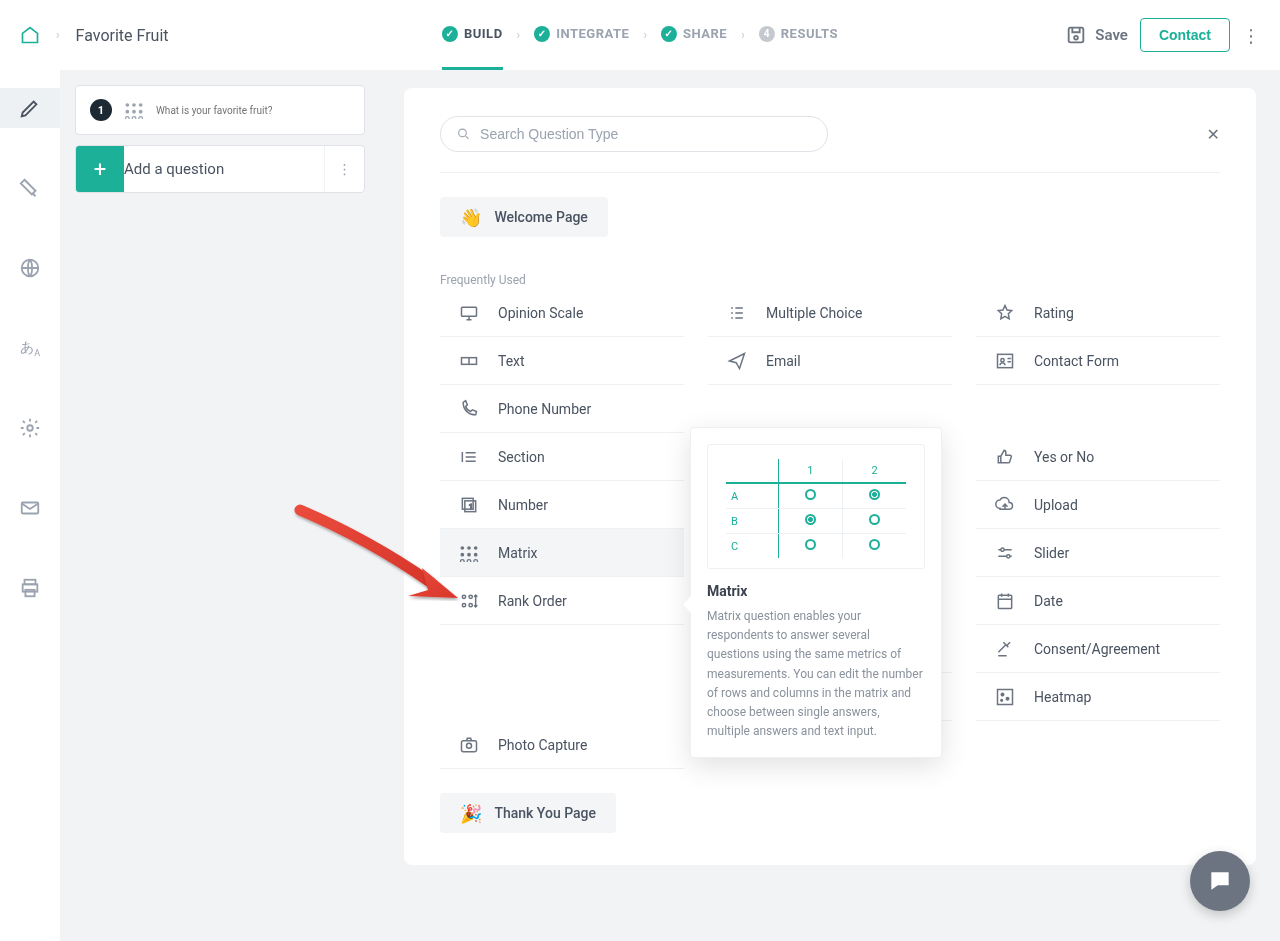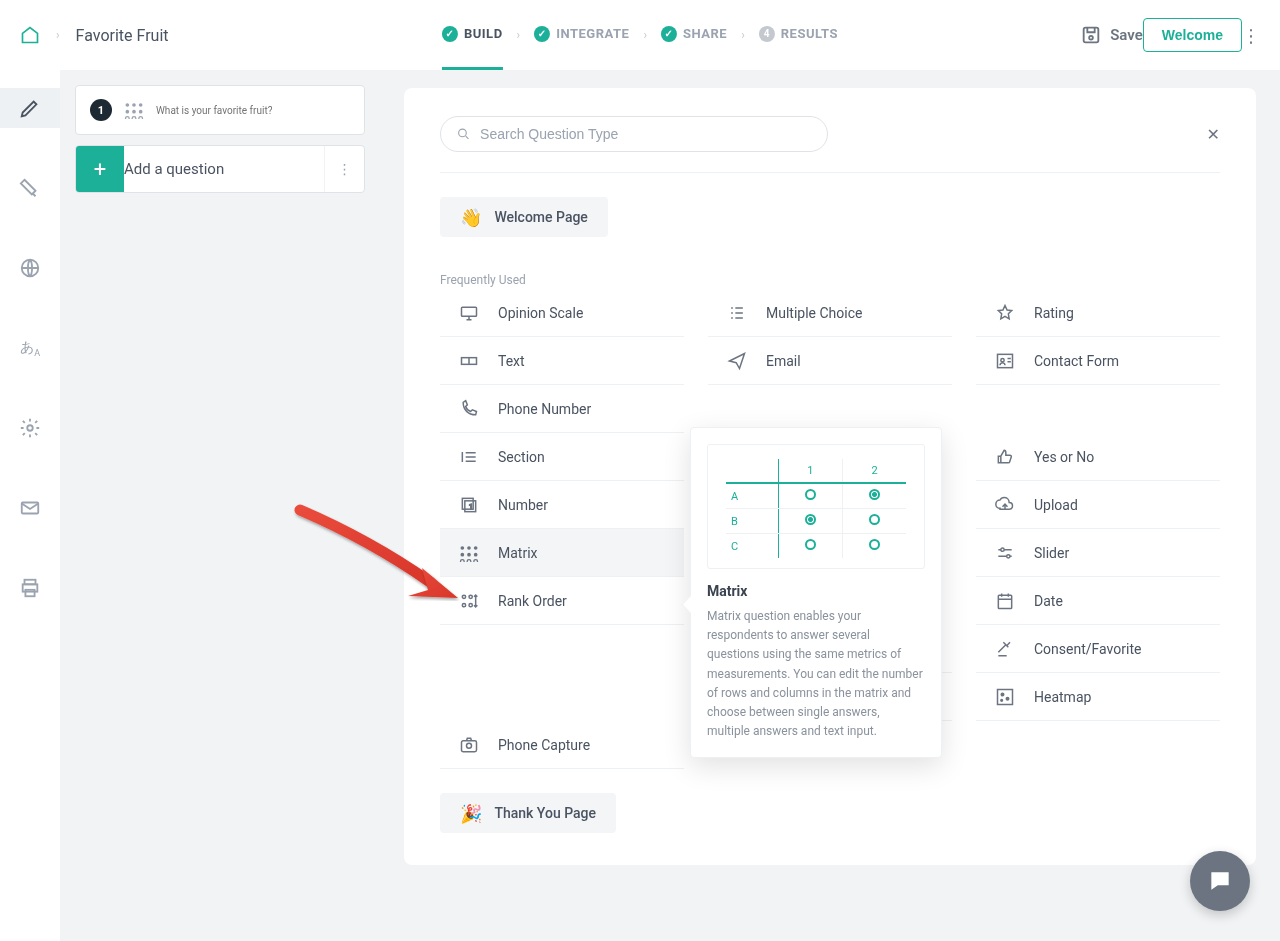--- a/index.html
+++ b/index.html
@@ -7,21 +7,21 @@
   
   .header{background:#fff;height:70px;display:flex;align-items:center;padding:0 20px;gap:16px;position:relative;}
   .home-icon{color:#1cb099;width:20px;height:20px;}
   .chevron{color:#c4c9d0;font-size:12px;}
   .survey-title{font-size:16px;color:#4a5361;font-weight:400;}
   .tabs-center{position:absolute;left:50%;transform:translateX(-50%);display:flex;align-items:center;gap:14px;height:70px;}
   .tab-item{display:flex;align-items:center;gap:6px;font-weight:700;font-size:13px;letter-spacing:0.5px;color:#9aa3af;cursor:pointer;height:70px;border-bottom:3px solid transparent;}
   .tab-item.active{color:#4a5361;border-bottom-color:#1cb099;}
   .tab-check{width:16px;height:16px;background:#1cb099;border-radius:50%;display:flex;align-items:center;justify-content:center;color:#fff;font-size:10px;}
   .tab-num{width:16px;height:16px;background:#c4c9d0;border-radius:50%;display:flex;align-items:center;justify-content:center;color:#fff;font-size:10px;font-weight:700;}
-  .header-right{margin-left:auto;display:flex;align-items:center;gap:0;}
+  .header-right{margin-left:auto;display:flex;align-items:center;gap:12px;}
   .save-btn{display:flex;align-items:center;gap:8px;color:#6b7480;font-weight:600;font-size:15px;cursor:pointer;}
   .preview-btn{border:1px solid #1cb099;color:#1cb099;padding:8px 18px;border-radius:4px;font-weight:600;font-size:14px;cursor:pointer;background:#fff;}
   .kebab{color:#6b7480;cursor:pointer;font-size:18px;}
   
   .icon-rail{position:absolute;left:0;top:70px;width:60px;background:#fff;height:871px;display:flex;flex-direction:column;align-items:center;padding-top:18px;gap:40px;}
   .icon-rail .rail-item{width:60px;height:40px;display:flex;align-items:center;justify-content:center;color:#9aa3af;cursor:pointer;}
   .icon-rail .rail-item.active{background:#eef1f3;color:#4a5361;}
   
   .qlist{position:absolute;left:75px;top:85px;width:290px;display:flex;flex-direction:column;gap:10px;}
   .qcard{border:1px solid #dfe3e8;border-radius:4px;background:#fff;display:flex;align-items:center;height:50px;gap:12px;padding:0 14px;cursor:pointer;}
@@ -106,21 +106,21 @@
 
   <div class="header-right">
     <div class="save-btn">
       <svg width="22" height="22" viewBox="0 0 24 24" fill="none" stroke="#6b7480" stroke-width="2">
           <rect x="4" y="4" width="16" height="16" rx="2"></rect>
           <path d="M8 4v5h8V4"></path>
           <circle cx="12" cy="15" r="2"></circle>
         </svg>
       <span>Save</span>
     </div>
-    <button class="preview-btn">Welcome</button>
+    <button class="preview-btn">Contact</button>
     <span class="kebab">⋮</span>
   </div>
 </div>
 
 <div class="icon-rail">
   <div class="rail-item active">
       <svg width="22" height="22" viewBox="0 0 24 24" fill="none" stroke="currentColor" stroke-width="2">
         <path d="M3 21l4-1 12-12-3-3L4 17l-1 4z"></path>
       </svg>
     </div>
@@ -370,21 +370,21 @@
         </span>
         <span>Payment</span>
       </div>
 
     <div class="type-item">
         <span class="type-icon">
           <svg width="20" height="20" viewBox="0 0 24 24" fill="none" stroke="currentColor" stroke-width="1.8">
             <path d="M10 4l6 6M13 7l-9 9M4 20h10M14 8l4-4"></path>
           </svg>
         </span>
-        <span>Consent/Favorite</span>
+        <span>Consent/Agreement</span>
       </div>
     <div></div>
     <div class="type-item">
         <span class="type-icon">
           <svg width="20" height="20" viewBox="0 0 24 24" fill="none" stroke="currentColor" stroke-width="1.8">
             <rect x="4" y="4" width="16" height="16"></rect>
             <path d="M7 16l4-8 3 6 3-4"></path>
           </svg>
         </span>
         <span>Signature</span>
@@ -402,21 +402,21 @@
         <span>Heatmap</span>
       </div>
     <div class="type-item">
         <span class="type-icon">
           <svg width="20" height="20" viewBox="0 0 24 24" fill="none" stroke="currentColor" stroke-width="1.8">
             <rect x="3" y="7" width="18" height="13" rx="2"></rect>
             <circle cx="12" cy="13" r="3"></circle>
             <path d="M9 7l1-3h4l1 3"></path>
           </svg>
         </span>
-        <span>Phone Capture</span>
+        <span>Photo Capture</span>
       </div>
   </div>
 
   <div class="special-block">
     <div class="pill">
       <span class="pill-icon">🎉</span>
       <span class="pill-label">Thank You Page</span>
     </div>
   </div>
 </div>

